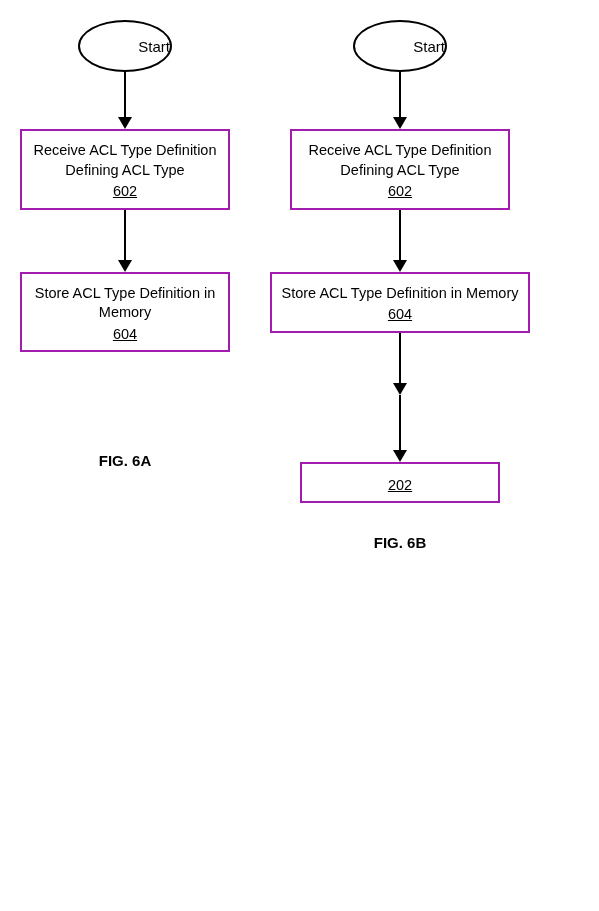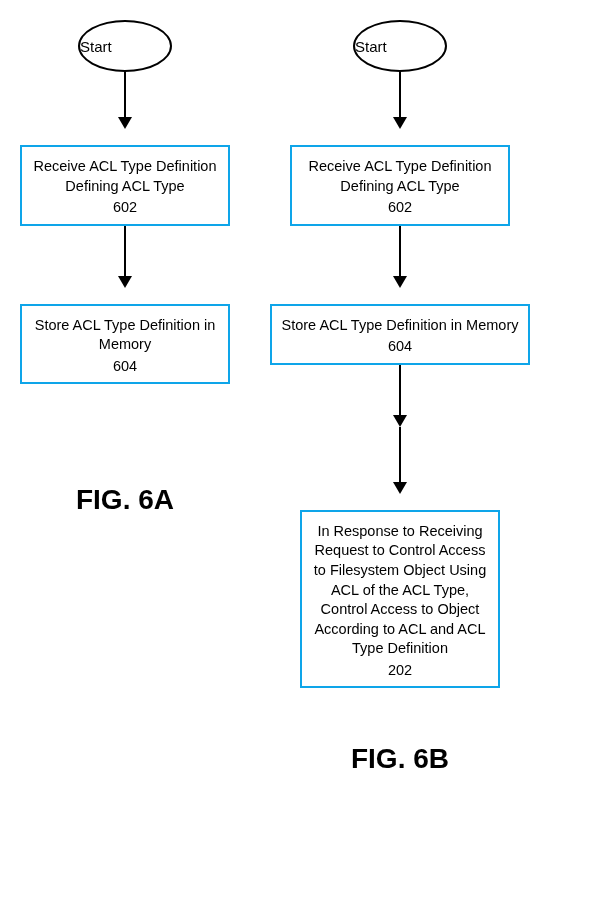--- a/index.html
+++ b/index.html
@@ -21,58 +21,58 @@
     flex-direction: column;
     align-items: center;
   }
   .start-node {
     border: 2px solid #000;
     border-radius: 50%;
     width: 90px;
     height: 48px;
     display: flex;
     align-items: center;
-    justify-content: flex-start;
+    justify-content: flex-end;
     font-size: 15px;
     background: #fff;
   }
   .box-node {
-    border: 2px solid #0ea5e9;
+    border: 2px solid #a21caf;
     background: #fff;
     text-align: center;
     padding: 10px 8px 6px 8px;
     font-size: 14.5px;
     line-height: 1.35;
     box-sizing: border-box;
-    margin-top: 16px;
   }
   .w-a { width: 210px; }
   .w-b { width: 260px; }
   .ref-num {
+    text-decoration: underline;
     display: inline-block;
     margin-top: 2px;
   }
   .arrow {
     display: flex;
     flex-direction: column;
     align-items: center;
   }
   .arrow-line {
     width: 2px;
     background: #000;
   }
   .arrow-head {
     width: 0; height: 0;
     border-left: 7px solid transparent;
     border-right: 7px solid transparent;
     border-top: 12px solid #000;
   }
   .fig-label {
     font-weight: bold;
-    font-size: 28px;
+    font-size: 15px;
     margin-top: 40px;
   }
   .left-col {
     display: flex;
     flex-direction: column;
     align-items: center;
   }
 </style>
 </head>
 <body>
@@ -143,22 +143,21 @@
         <div class="arrow-head"></div>
       </div>
 
 
       <div class="arrow">
         <div class="arrow-line" style="height:55px"></div>
         <div class="arrow-head"></div>
       </div>
 
       <div class="box-node" style="width:200px">
-        <div>In Response to Receiving Request to Control Access to Filesystem Object Using ACL of the ACL Type, Control Access to Object According to ACL and ACL Type Definition</div>
         <div class="ref-num">202</div>
       </div>
 
     </div>
 
-    <div class="fig-label" style="margin-top:55px">FIG. 6B</div>
+    <div class="fig-label" style="margin-top:31px">FIG. 6B</div>
   </div>
 
 </div>
 
 </body></html>

